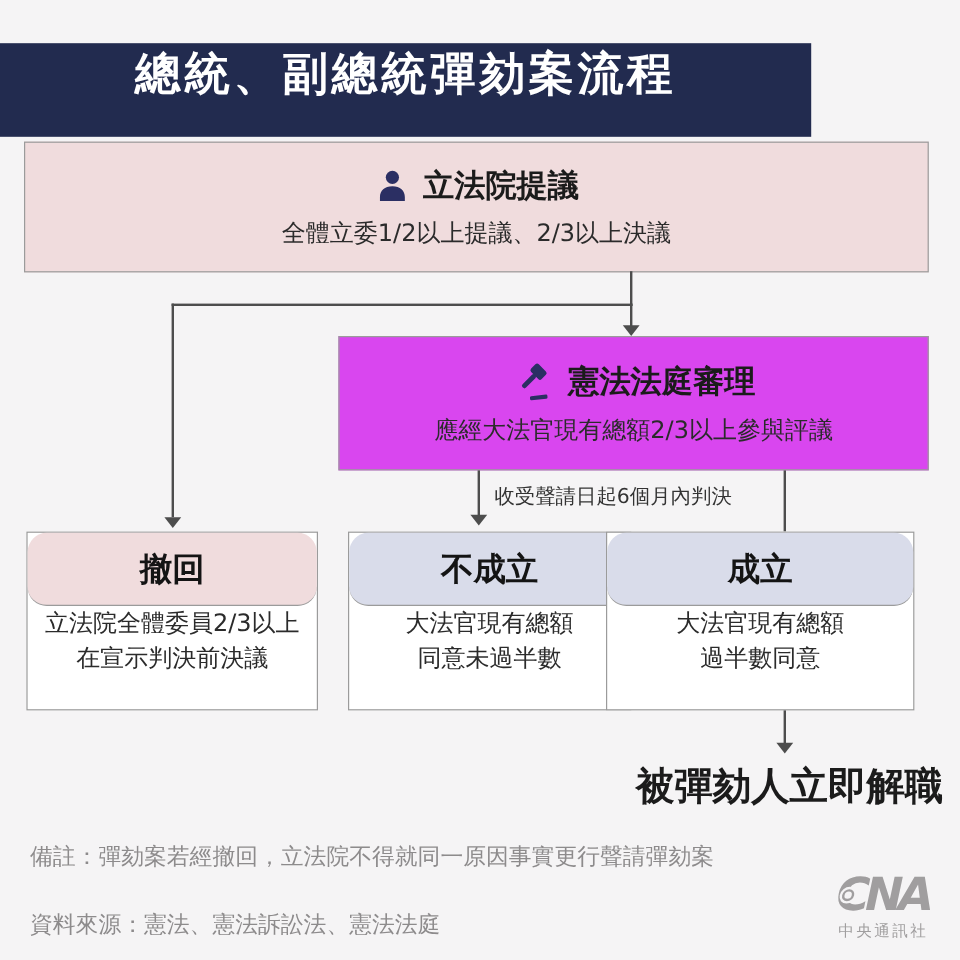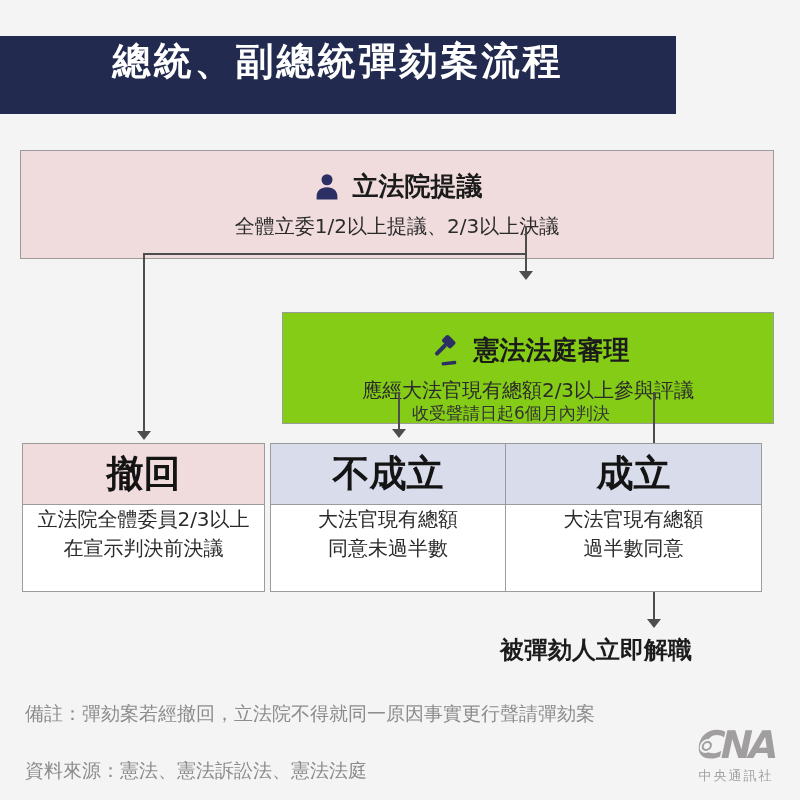--- a/index.html
+++ b/index.html
@@ -12,60 +12,60 @@
   .titlebar{
     position:absolute;left:0;top:0;width:676px;height:78px;
     background:#222b4f;display:flex;justify-content:center;margin-top:36px;
   }
   .titlebar h1{
     margin:0;color:#ffffff;font-size:38px;font-weight:bold;letter-spacing:3px;
   }
   
   .stepbox{
     position:absolute;border:1px solid #9b9b9b;box-sizing:border-box;
-    display:flex;flex-direction:column;align-items:center;justify-content:center;gap:9px;margin-top:32px;
+    display:flex;flex-direction:column;align-items:center;justify-content:center;gap:9px;
   }
   #box-proposal{left:20px;top:118px;width:754px;height:109px;background:#f0dcdd;}
-  #box-court{left:282px;top:280px;width:492px;height:112px;background:#84cc16;}
+  #box-court{left:282px;top:280px;width:492px;height:112px;background:#d946ef;}
   .step-title-row{display:flex;align-items:center;gap:11px;}
   .step-title{font-size:26px;font-weight:bold;color:#1b1b1b;}
   .step-sub{font-size:20px;color:#2b2b2b;}
   .icon-wrap{display:flex;align-items:center;}
   
   .line{position:absolute;background:#4d4d4d;}
   .arrowhead{
     position:absolute;width:0;height:0;
     border-left:7px solid transparent;border-right:7px solid transparent;
     border-top:9px solid #4d4d4d;
   }
   #edge-deadline{
     position:absolute;left:412px;top:402px;font-size:17px;color:#333333;white-space:nowrap;
   }
   
   .outcome{
     position:absolute;top:443px;height:149px;box-sizing:border-box;
     border:1px solid #9b9b9b;background:#ffffff;
   }
   #outcome-withdraw{left:22px;width:243px;}
-  #outcome-rejected{left:270px;width:236px;}
+  #outcome-rejected{left:290px;width:236px;}
   #outcome-upheld{left:505px;width:257px;}
   .outcome-header{
     height:61px;border-bottom:1px solid #9b9b9b;box-sizing:border-box;
     display:flex;align-items:center;justify-content:center;
-    font-size:37px;font-weight:bold;color:#141414;
+    font-size:27px;font-weight:bold;color:#141414;border-radius:16px;
   }
   #outcome-withdraw .outcome-header{background:#f0dcdd;}
   #outcome-rejected .outcome-header,#outcome-upheld .outcome-header{background:#d9dcea;}
   .outcome-body{
     height:86px;display:flex;flex-direction:column;align-items:center;justify-content:flex-start;
     font-size:20px;color:#2b2b2b;line-height:1.45;text-align:center;
   }
   #result-text{
-    position:absolute;left:500px;top:634px;width:270px;text-align:left;
-    font-size:24px;font-weight:bold;color:#1b1b1b;
+    position:absolute;left:516px;top:634px;width:270px;text-align:right;
+    font-size:32px;font-weight:bold;color:#1b1b1b;
   }
   
   .footnote{position:absolute;font-size:19px;color:#8d8b8c;white-space:nowrap;}
   #note-line1{left:25px;top:701px;}
   #note-line2{left:62px;top:730px;}
   #note-source{left:25px;top:758px;}
   
   #cna-logo{position:absolute;left:688px;top:726px;width:96px;text-align:center;}
   .cna-letters{
     position:relative;display:inline-block;

